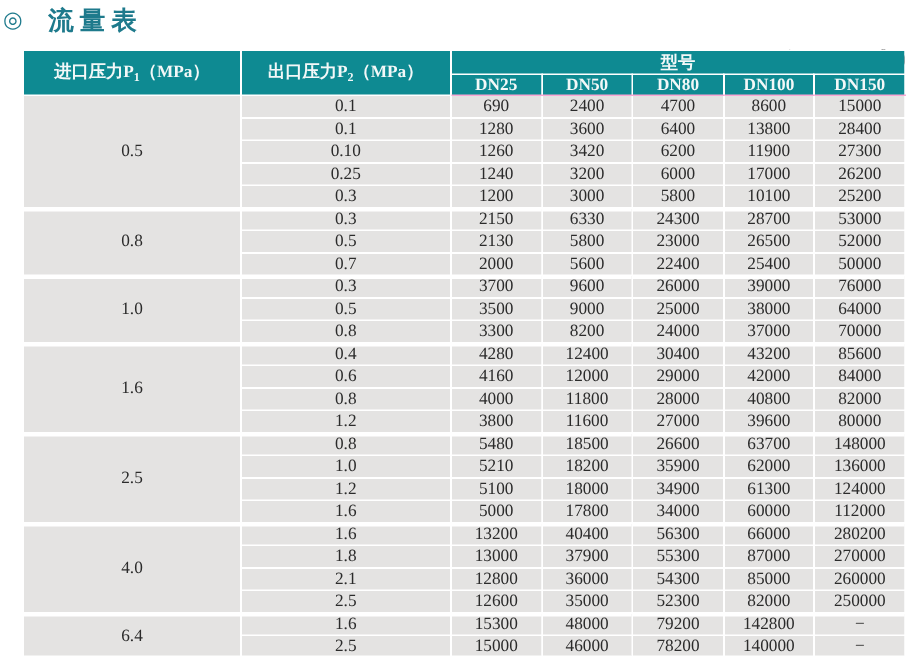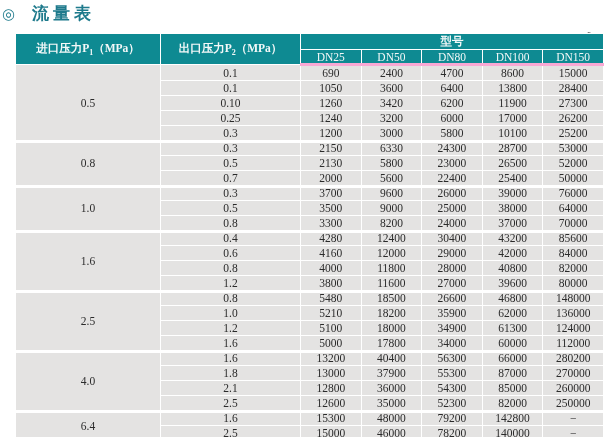--- a/index.html
+++ b/index.html
@@ -39,22 +39,22 @@
   }
   thead th {
     background: #0E8A92;
     color: #F3F8F8;
     font-size: 11.5px;
     height: 13px;
     border: 1px solid #ffffff;
     font-weight: bold;
   }
   thead tr.dn-row th {
-    font-weight: normal;
-    border-bottom: 3px solid #f9a8d4;
+    font-weight: bold;
+    border-bottom: 1px solid #f9a8d4;
   }
   thead th sub { font-size: 8px; }
   tbody td {
     background: #E4E3E2;
     color: #2b2b2b;
     font-size: 11.5px;
     height: 14px;
     border: 1px solid #ffffff;
   }
   tbody tr.group-start td { box-shadow: inset 0 2px 0 #ffffff; }
@@ -103,21 +103,21 @@
           <td rowspan="5">0.5</td>
           <td>0.1</td>
           <td>690</td>
           <td>2400</td>
           <td>4700</td>
           <td>8600</td>
           <td>15000</td>
         </tr>
         <tr>
           <td>0.1</td>
-          <td>1050</td>
+          <td>1280</td>
           <td>3600</td>
           <td>6400</td>
           <td>13800</td>
           <td>28400</td>
         </tr>
         <tr>
           <td>0.10</td>
           <td>1260</td>
           <td>3420</td>
           <td>6200</td>
@@ -222,21 +222,21 @@
           <td>27000</td>
           <td>39600</td>
           <td>80000</td>
         </tr>
         <tr class="group-start">
           <td rowspan="4">2.5</td>
           <td>0.8</td>
           <td>5480</td>
           <td>18500</td>
           <td>26600</td>
-          <td>46800</td>
+          <td>63700</td>
           <td>148000</td>
         </tr>
         <tr>
           <td>1.0</td>
           <td>5210</td>
           <td>18200</td>
           <td>35900</td>
           <td>62000</td>
           <td>136000</td>
         </tr>

